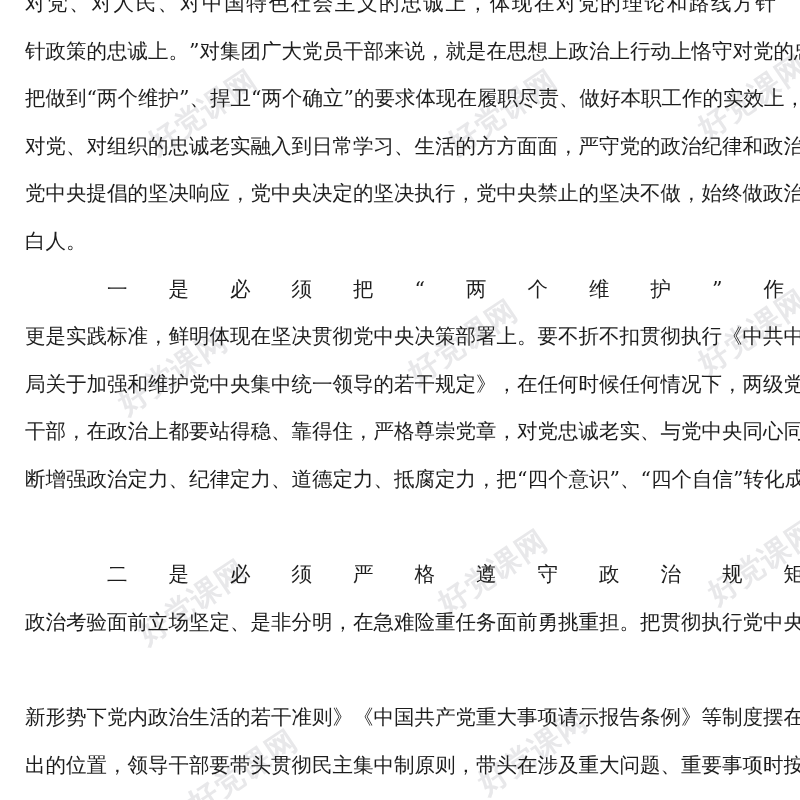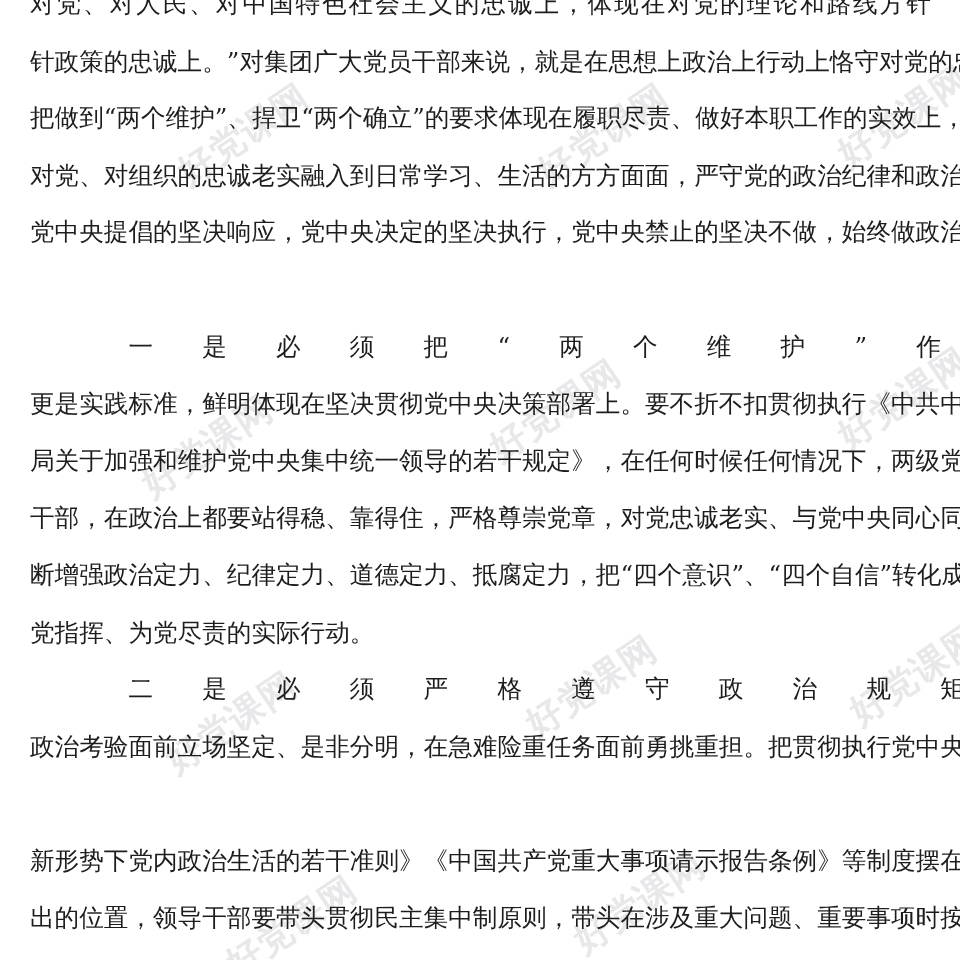--- a/index.html
+++ b/index.html
@@ -298,20 +298,21 @@
         <span>决</span>
         <span>不</span>
         <span>做</span>
         <span>，</span>
         <span>始</span>
         <span>终</span>
         <span>做</span>
         <span>政</span>
         <span>治</span>
       </div>
+      <div class="doc-line ragged" style="top: 226px; color: rgb(29, 29, 29);">白人。</div>
       <div class="doc-line justify indent" style="top: 273.6px; color: rgb(29, 29, 29);">
         <span style="width: 41px;">&nbsp;</span>
         <span>一</span>
         <span>是</span>
         <span>必</span>
         <span>须</span>
         <span>把</span>
         <span>“</span>
         <span>两</span>
         <span>个</span>
@@ -476,21 +477,20 @@
         <span>“</span>
         <span>四</span>
         <span>个</span>
         <span>自</span>
         <span>信</span>
         <span>”</span>
         <span>转</span>
         <span>化</span>
         <span>成</span>
       </div>
-      <div class="doc-line ragged" style="top: 511.6px; color: rgb(29, 29, 29);">党指挥、为党尽责的实际行动。</div>
       <div class="doc-line justify indent" style="top: 559.2px; color: rgb(29, 29, 29);">
         <span style="width: 41px;">&nbsp;</span>
         <span>二</span>
         <span>是</span>
         <span>必</span>
         <span>须</span>
         <span>严</span>
         <span>格</span>
         <span>遵</span>
         <span>守</span>

